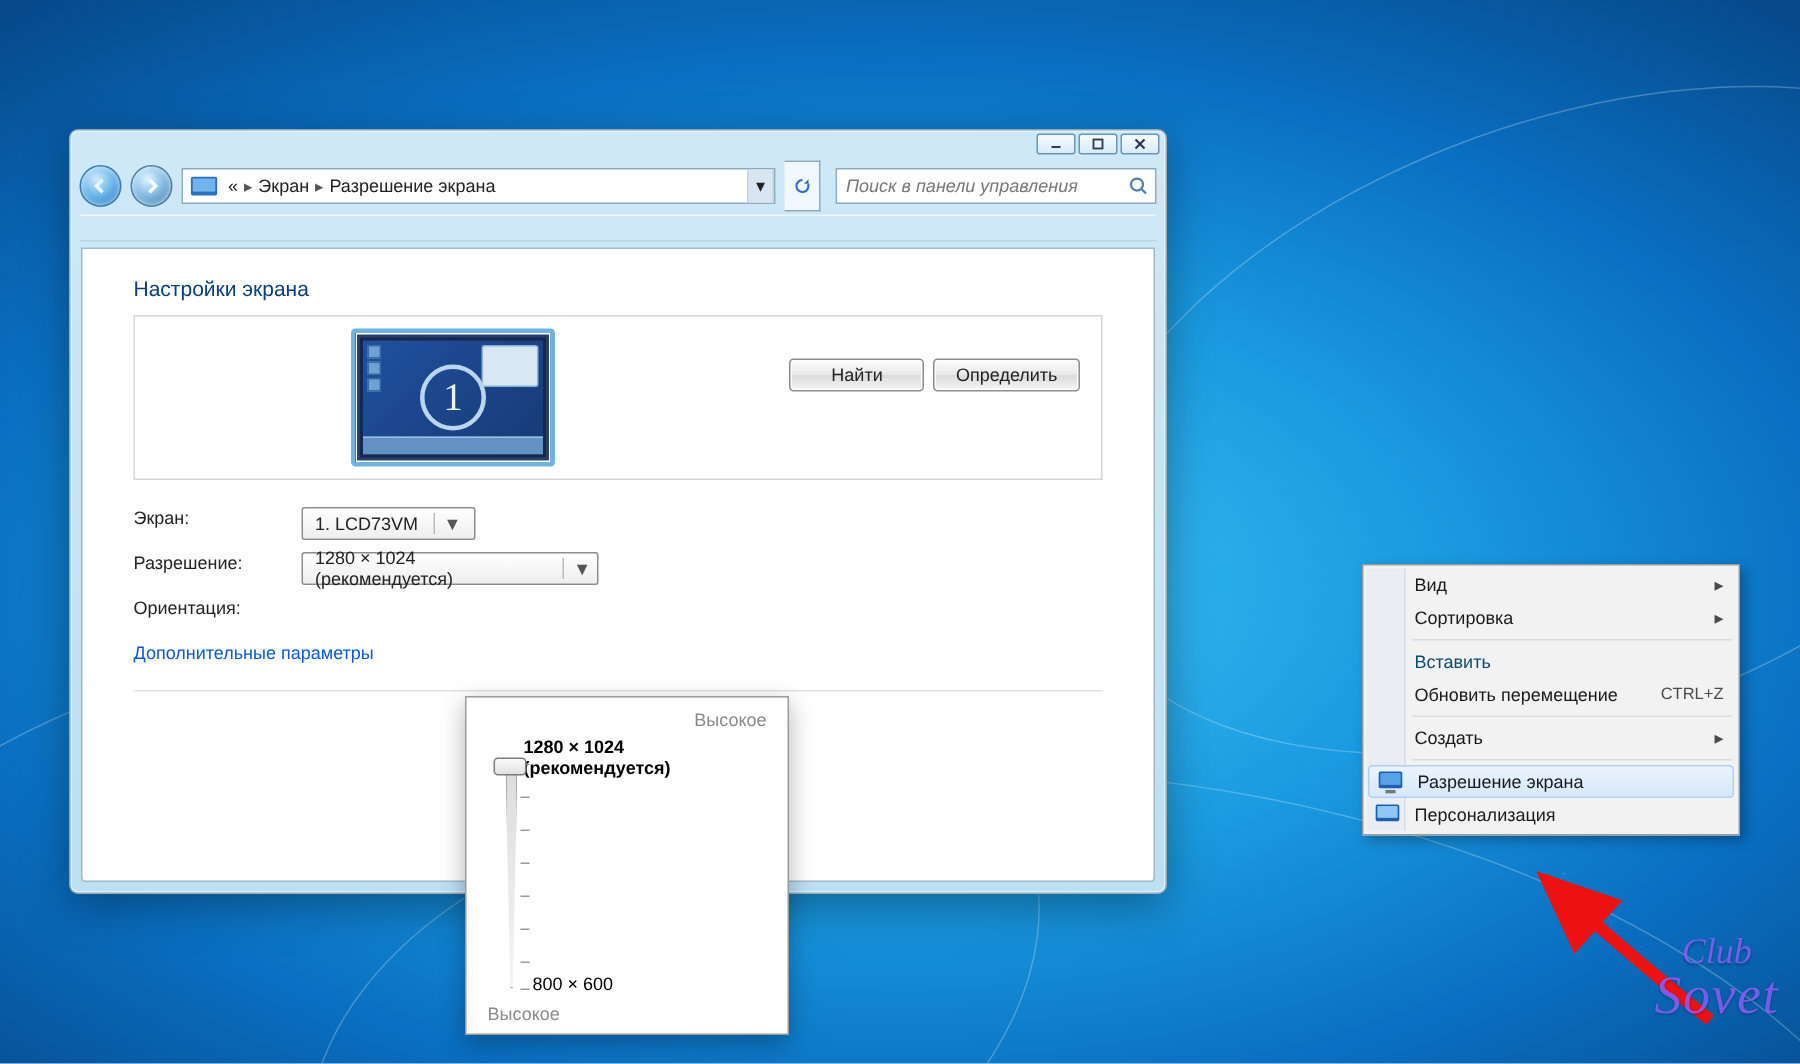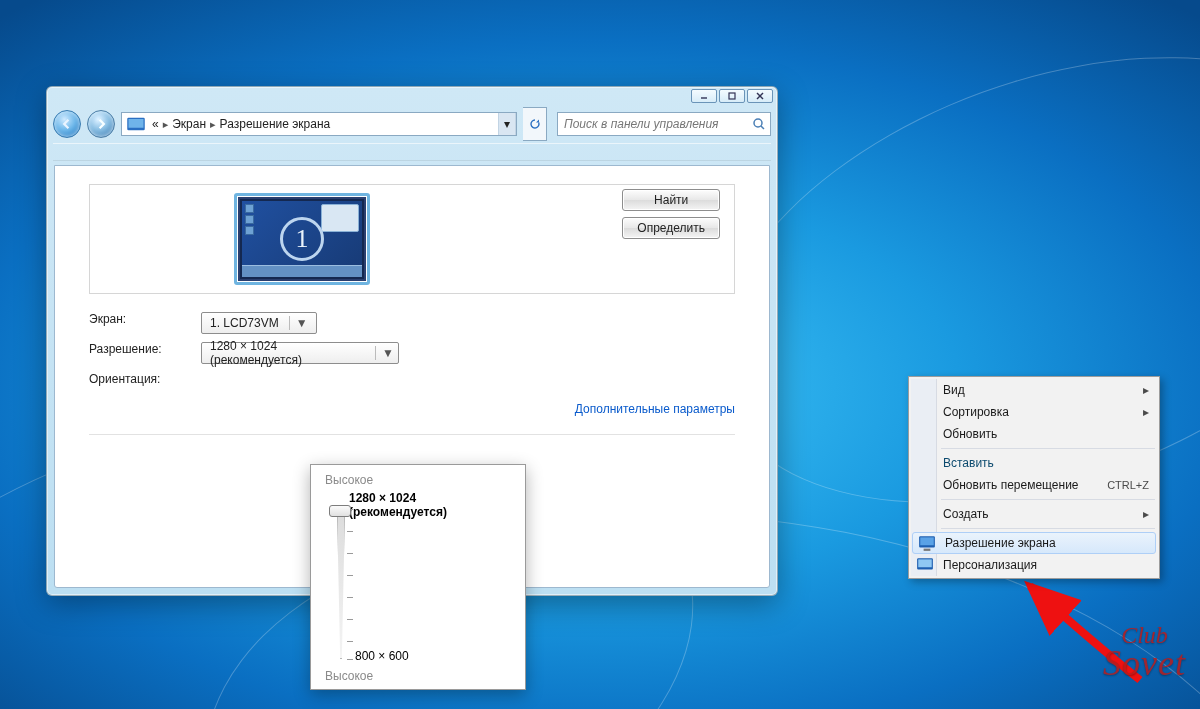--- a/index.html
+++ b/index.html
@@ -5,21 +5,21 @@
   * { box-sizing: border-box; margin: 0; padding: 0; }
   html, body { width: 1200px; height: 709px; overflow: hidden; font-family: "Segoe UI", Tahoma, sans-serif; font-size: 12px; }
   body {
     background: radial-gradient(ellipse 900px 500px at 50% 55%, #3fc5f7 0%, #1a9ae0 40%, #0a6fc2 70%, #064a8c 100%);
     position: relative;
   }
   
   .wisp { position:absolute; border:1px solid rgba(255,255,255,.25); border-radius:50%; pointer-events:none; }
 
   
-  .watermark { position:absolute; right:14px; bottom:30px; color:#b91c1c; font-style:italic; font-family:Georgia,serif; text-align:center; line-height:.9; opacity:.85; text-shadow:0 1px 2px rgba(0,0,0,.4); pointer-events:none;}
+  .watermark { position:absolute; right:14px; bottom:30px; color:#8b5cf6; font-style:italic; font-family:Georgia,serif; text-align:center; line-height:.9; opacity:.85; text-shadow:0 1px 2px rgba(0,0,0,.4); pointer-events:none;}
   .watermark .l1{font-size:24px;}
   .watermark .l2{font-size:36px; letter-spacing:1px;}
 
   
   .win {
     position:absolute; left:46px; top:86px; width:732px; height:510px;
     border:1px solid rgba(0,0,0,.25); border-radius:6px;
     background: linear-gradient(#cfe8f6, #bcdff2);
     box-shadow: 0 8px 30px rgba(0,0,0,.35), inset 0 0 0 1px rgba(255,255,255,.5);
   }
@@ -73,21 +73,21 @@
     background:#2a3e6e; box-shadow:0 0 0 1px #fff inset;
   }
   .mon-inner{width:100%;height:100%; background:linear-gradient(135deg,#2050a0,#173a75); position:relative; border:2px solid #142850; overflow:hidden;}
   .mon-num{position:absolute; inset:0; display:flex; align-items:center; justify-content:center;}
   .mon-num .circ{width:44px;height:44px;border:3px solid #bcd5ef;border-radius:50%;display:flex;align-items:center;justify-content:center;color:#eaf3fb;font-size:26px;font-family:Tahoma;}
   .mon-taskbar{position:absolute;left:0;right:0;bottom:0;height:12px;background:#6391c4;border-top:1px solid #9bbde0;}
   .mon-icons{position:absolute;left:3px;top:3px;width:18px;display:flex;flex-direction:column;gap:2px;}
   .mon-icons span{width:9px;height:9px;background:#6ea2d4;border:1px solid #3a6aa0;}
   .mon-win{position:absolute;right:3px;top:3px;width:38px;height:28px;background:#d9e7f3;border:1px solid #89b1d6;border-radius:2px;}
 
-  .preview-btns{ position:absolute; right:14px; top:4px; display:flex; flex-direction:column; gap:6px;}
+  .preview-btns{ position:absolute; right:14px; top:28px; display:flex; flex-direction:row; gap:6px;}
   .w7btn{
     min-width:90px; height:22px; padding:0 14px;
     background:linear-gradient(#fdfdfd,#e8e8e8 49%,#dcdcdc 51%,#f4f4f4);
     border:1px solid #8d8d8d; border-radius:3px; font-size:12px; color:#222; cursor:default;
     box-shadow:inset 0 0 0 1px #fff;
   }
   .w7btn.disabled{ color:#9a9a9a; }
 
   .form{margin-top:18px;}
   .frow{display:flex;height:30px;}
@@ -95,33 +95,33 @@
   .combo{
     height:22px; border:1px solid #8d8d8d; background:linear-gradient(#fff,#eee);
     display:inline-flex; align-items:center; padding:0 4px 0 8px; font-size:12px; border-radius:2px; cursor:default;
   }
   .combo .dd-ico{margin-left:10px;border-left:1px solid #bbb;padding-left:6px;color:#555;}
   .combo.screen{width:116px;}
   .combo.res{width:198px;}
 
   .sep{border-top:1px solid #e2e2e2; margin:18px 0 8px 0;}
   .linktxt{color:#0a5bcc; cursor:pointer;}
-  .adv{display:block;text-align:right;}
+  .adv{display:block;}
   .help-links{margin-top:10px; line-height:22px;}
 
   .dlg-buttons{position:absolute; right:34px; bottom:18px; display:flex; gap:8px;}
   .dlg-buttons .w7btn{min-width:76px;}
 
   
   .res-popup{
     position:absolute; left:310px; top:464px; width:216px; height:226px;
     background:#fff; border:1px solid #9a9a9a; box-shadow:0 5px 16px rgba(0,0,0,.3);
     padding:8px 14px; z-index:20;
   }
-  .res-popup .lbl-top,.res-popup .lbl-bot{color:#8a8a8a;}
+  .res-popup .lbl-top,.res-popup .lbl-bot{color:#8a8a8a;text-align:right;}
   .res-popup .curr{font-weight:bold; margin:4px 0 2px 24px;}
   .slider-track{position:absolute; left:26px; top:44px; width:8px; height:150px; background:linear-gradient(#dcdcdc,#f4f4f4); border:1px solid #a8a8a8; border-radius:1px;
     clip-path: polygon(0 0, 100% 0, 60% 100%, 40% 100%);
   }
   .slider-ticks{position:absolute;left:36px;top:44px;height:150px;width:10px;}
   .slider-ticks span{position:absolute;left:0;width:6px;height:1px;background:#9a9a9a;}
   .slider-thumb{
     position:absolute; left:18px; top:40px; width:22px; height:12px;
     background:linear-gradient(#fbfbfb,#e1e1e1); border:1px solid #7d7d7d; border-radius:3px;
   }
@@ -216,20 +216,21 @@
             <circle cx="6" cy="6" r="4" fill="none" stroke="#4b7fb5" stroke-width="1.5"></circle>
             <line x1="9" y1="9" x2="12" y2="12" stroke="#4b7fb5" stroke-width="1.5"></line>
           </svg>
       </span>
     </div>
   </div>
 
   <div class="toolbar"></div>
 
   <div class="client">
+    <h2>Настройки экрана</h2>
 
     <div class="preview-box">
       <div class="mon-outer">
         <div class="mon-inner">
           <div class="mon-icons">
               <span></span>
               <span></span>
               <span></span>
             </div>
           <div class="mon-win"></div>
@@ -303,23 +304,20 @@
   <div class="gutter"></div>
 
   <div class="ctx-item">
     <span>Вид</span>
     <span class="sub">▸</span>
   </div>
   <div class="ctx-item">
     <span>Сортировка</span>
     <span class="sub">▸</span>
   </div>
-  <div class="ctx-item">
-    <span>Обновить</span>
-  </div>
   <div class="ctx-sep"></div>
   <div class="ctx-item disabled">
     <span>Вставить</span>
   </div>
   <div class="ctx-item">
     <span>Обновить перемещение</span>
     <span class="shortcut">CTRL+Z</span>
   </div>
   <div class="ctx-sep"></div>
   <div class="ctx-item">

